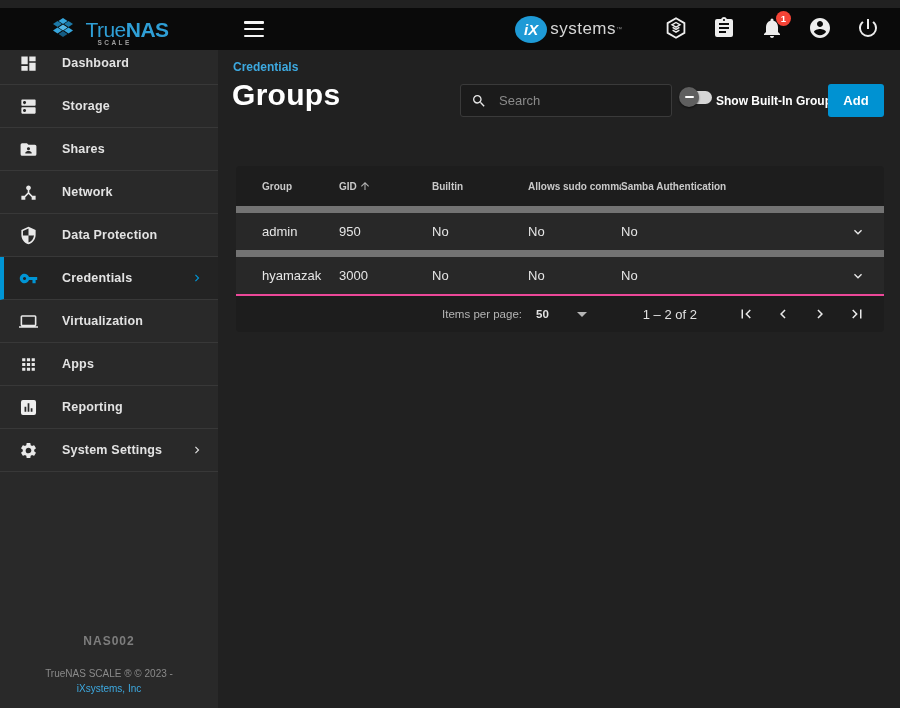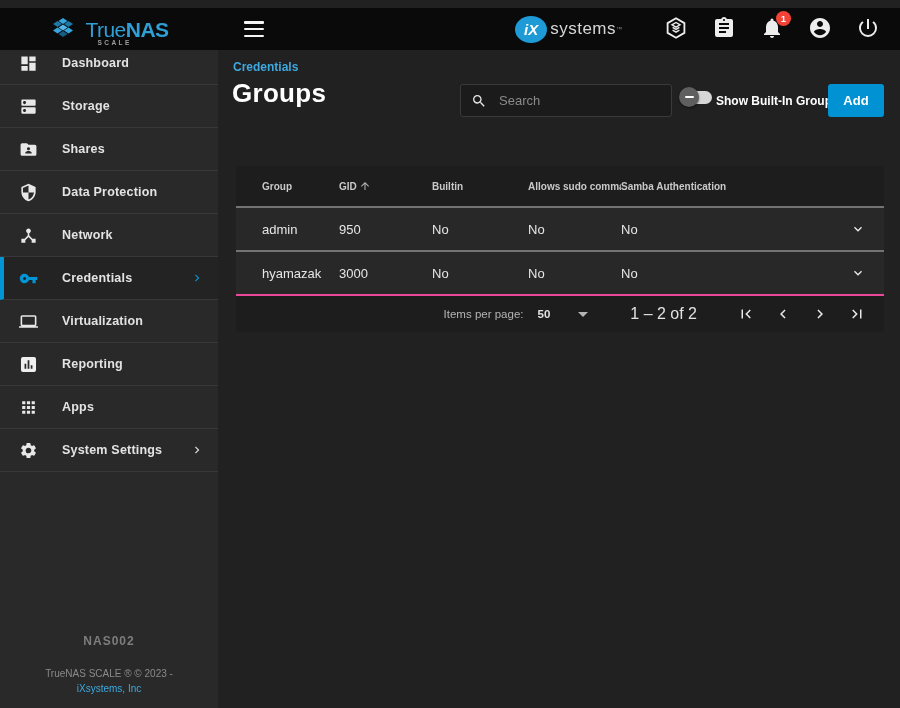--- a/index.html
+++ b/index.html
@@ -38,21 +38,21 @@
   .nav-chevron { position:absolute; right:14px; width:14px; height:14px; }
   .nav-chevron svg { width:14px; height:14px; }
   .sb-footer { position:absolute; left:0; bottom:0; width:218px; text-align:center; }
   .sb-host { color:#7d7d7d; font-size:12px; font-weight:600; letter-spacing:1px; margin-bottom:20px; }
   .sb-copy { color:#8a8a8a; font-size:10px; margin-bottom:4px; }
   .sb-company { color:#3da9e0; font-size:10px; margin-bottom:14px; cursor:pointer; }
 
   
   .main { position:absolute; left:218px; top:42px; width:682px; height:666px; background:#212121; }
   .breadcrumb { position:absolute; left:15px; top:18px; color:#3da9e0; font-size:12px; font-weight:600; cursor:pointer; }
-  .page-title { position:absolute; left:14px; top:36px; color:#fff; font-size:26px; font-weight:700; letter-spacing:0.3px; }
+  .page-title { position:absolute; left:14px; top:36px; color:#fff; font-size:30px; font-weight:700; letter-spacing:0.3px; }
 
   .searchbox { position:absolute; left:242px; top:42px; width:212px; height:33px; background:#1b1b1b; border:1px solid #3a3a3a;
                border-radius:3px; display:flex; align-items:center; padding:0 10px; }
   .searchbox svg { width:16px; height:16px; fill:#e8e8e8; flex:none; }
   .searchbox input { background:transparent; border:none; outline:none; color:#e0e0e0; font-size:13px; margin-left:12px; width:160px;
                      font-family:"Liberation Sans", sans-serif; }
   .searchbox input::placeholder { color:#8a8a8a; }
 
   .toggle-wrap { position:absolute; left:464px; top:49px; display:flex; align-items:center; cursor:pointer; }
   .toggle-track { width:30px; height:13px; background:#d6d6d6; border-radius:7px; position:relative; }
@@ -62,35 +62,35 @@
   .toggle-label { position:absolute; left:498px; top:52px; color:#fff; font-size:12px; font-weight:700; white-space:nowrap; }
 
   .add-btn { position:absolute; left:610px; top:42px; width:56px; height:33px; background:#0092d2; border:none; border-radius:3px;
              color:#fff; font-size:13px; font-weight:700; cursor:pointer; font-family:"Liberation Sans", sans-serif; }
 
   
   .table-card { position:absolute; left:18px; top:124px; width:648px; border-radius:4px; overflow:hidden; }
   .t-grid { display:grid; grid-template-columns:103px 93px 96px 93px 1fr 44px; align-items:center; }
   .t-head { background:#1d1d1d; height:40px; }
   .t-head .cell { color:#c9c9c9; font-size:10px; font-weight:700; white-space:nowrap; overflow:hidden; }
-  .t-row { background:#282828; height:44px; border-top:2px solid #737373; }
+  .t-row { background:#282828; height:44px; border-top:7px solid #737373; }
   .t-row .cell { color:#e6e6e6; font-size:13px; font-weight:500; white-space:nowrap; overflow:hidden; }
   .cell.first { padding-left:26px; }
   .sort-wrap { display:flex; align-items:center; gap:2px; }
   .sort-wrap svg { width:12px; height:12px; fill:#b5b5b5; }
   .row-expander { display:flex; justify-content:flex-end; padding-right:18px; cursor:pointer; }
   .row-expander svg { width:16px; height:16px; }
 
   .t-pager { background:#1d1d1d; height:38px; border-top:2px solid #ec4899; display:flex; align-items:center; justify-content:flex-end;
              padding-right:18px; }
   .pager-label { color:#b5b5b5; font-size:11.5px; }
   .pager-size { color:#e3e3e3; font-size:11.5px; font-weight:600; margin-left:14px; }
   .pager-caret { margin-left:28px; width:0; height:0; border-left:5px solid transparent; border-right:5px solid transparent;
                  border-top:5px solid #b5b5b5; cursor:pointer; }
-  .pager-range { color:#e3e3e3; font-size:16px; margin-left:42px; }
+  .pager-range { color:#e3e3e3; font-size:13px; margin-left:56px; }
   .pager-nav { display:flex; align-items:center; margin-left:40px; gap:19px; }
   .pager-nav .pbtn { width:18px; height:18px; cursor:pointer; }
   .pager-nav svg { width:18px; height:18px; fill:#e8e8e8; }
 </style>
 </head>
 <body>
 
 <div class="topbar">
   <div class="brand">
     <svg width="28" height="26" viewBox="0 0 28 26">
@@ -183,33 +183,33 @@
       <svg viewBox="0 0 24 24">
           <path d="M20 6h-8l-2-2H4a2 2 0 0 0-2 2v12a2 2 0 0 0 2 2h16a2 2 0 0 0 2-2V8a2 2 0 0 0-2-2zm-8 3c1.1 0 2 .9 2 2s-.9 2-2 2-2-.9-2-2 .9-2 2-2zm4 8H8v-1c0-1.33 2.67-2 4-2s4 .67 4 2v1z"></path>
         </svg>
       </span>
     <span class="nlabel">Shares</span>
   </div>
 
   <div class="nav-item">
     <span class="nicon">
       <svg viewBox="0 0 24 24">
+          <path d="M17 16l-4-4V8.82C14.16 8.4 15 7.3 15 6c0-1.66-1.34-3-3-3S9 4.34 9 6c0 1.3.84 2.4 2 2.82V12l-4 4H3v5h5v-3.05l4-4.2 4 4.2V21h5v-5h-4z"></path>
+        </svg>
+      </span>
+    <span class="nlabel">Network</span>
+  </div>
+
+  <div class="nav-item">
+    <span class="nicon">
+      <svg viewBox="0 0 24 24">
           <path d="M12 1L3 5v6c0 5.55 3.84 10.74 9 12 5.16-1.26 9-6.45 9-12V5l-9-4zm0 10.99h7c-.53 4.12-3.28 7.79-7 8.94V12H5V6.3l7-3.11v8.8z"></path>
         </svg>
       </span>
     <span class="nlabel">Data Protection</span>
-  </div>
-
-  <div class="nav-item">
-    <span class="nicon">
-      <svg viewBox="0 0 24 24">
-          <path d="M17 16l-4-4V8.82C14.16 8.4 15 7.3 15 6c0-1.66-1.34-3-3-3S9 4.34 9 6c0 1.3.84 2.4 2 2.82V12l-4 4H3v5h5v-3.05l4-4.2 4 4.2V21h5v-5h-4z"></path>
-        </svg>
-      </span>
-    <span class="nlabel">Network</span>
   </div>
 
   <div class="nav-item active">
     <span class="nicon">
       <svg viewBox="0 0 24 24">
           <path d="M12.65 10C11.83 7.67 9.61 6 7 6c-3.31 0-6 2.69-6 6s2.69 6 6 6c2.61 0 4.83-1.67 5.65-4H17v4h4v-4h2v-4H12.65zM7 14c-1.1 0-2-.9-2-2s.9-2 2-2 2 .9 2 2-.9 2-2 2z"></path>
         </svg>
       </span>
     <span class="nlabel">Credentials</span>
     <span class="nav-chevron">
@@ -223,34 +223,34 @@
       <svg viewBox="0 0 24 24">
           <path d="M20 18c1.1 0 2-.9 2-2V6a2 2 0 0 0-2-2H4a2 2 0 0 0-2 2v10c0 1.1.9 2 2 2H0v2h24v-2h-4zM4 6h16v10H4V6z"></path>
         </svg>
       </span>
     <span class="nlabel">Virtualization</span>
   </div>
 
   <div class="nav-item">
     <span class="nicon">
       <svg viewBox="0 0 24 24">
+          <path d="M4 8h4V4H4v4zm6 12h4v-4h-4v4zm-6 0h4v-4H4v4zm0-6h4v-4H4v4zm6 0h4v-4h-4v4zm6-10v4h4V4h-4zm-6 4h4V4h-4v4zm6 6h4v-4h-4v4zm0 6h4v-4h-4v4z"></path>
+        </svg>
+      </span>
+    <span class="nlabel">Apps</span>
+  </div>
+
+  <div class="nav-item">
+    <span class="nicon">
+      <svg viewBox="0 0 24 24">
           <rect x="2.5" y="2.5" width="19" height="19" rx="2.5" fill="#efefef"></rect>
           <path d="M7 11h2.2v6.5H7zM10.9 6.5h2.2v11h-2.2zM14.8 13h2.2v4.5h-2.2z" fill="#292929"></path>
         </svg>
       </span>
     <span class="nlabel">Reporting</span>
-  </div>
-
-  <div class="nav-item">
-    <span class="nicon">
-      <svg viewBox="0 0 24 24">
-          <path d="M4 8h4V4H4v4zm6 12h4v-4h-4v4zm-6 0h4v-4H4v4zm0-6h4v-4H4v4zm6 0h4v-4h-4v4zm6-10v4h4V4h-4zm-6 4h4V4h-4v4zm6 6h4v-4h-4v4zm0 6h4v-4h-4v4z"></path>
-        </svg>
-      </span>
-    <span class="nlabel">Apps</span>
   </div>
 
   <div class="nav-item">
     <span class="nicon">
       <svg viewBox="0 0 24 24">
           <path d="M19.14 12.94c.04-.3.06-.61.06-.94 0-.32-.02-.64-.07-.94l2.03-1.58a.49.49 0 0 0 .12-.61l-1.92-3.32a.488.488 0 0 0-.59-.22l-2.39.96c-.5-.38-1.03-.7-1.62-.94l-.36-2.54a.484.484 0 0 0-.48-.41h-3.84c-.24 0-.43.17-.47.41l-.36 2.54c-.59.24-1.13.57-1.62.94l-2.39-.96c-.22-.08-.47 0-.59.22L2.74 8.87c-.12.21-.08.47.12.61l2.03 1.58c-.05.3-.09.63-.09.94s.02.64.07.94l-2.03 1.58a.49.49 0 0 0-.12.61l1.92 3.32c.12.22.37.29.59.22l2.39-.96c.5.38 1.03.7 1.62.94l.36 2.54c.05.24.24.41.48.41h3.84c.24 0 .44-.17.47-.41l.36-2.54c.59-.24 1.13-.56 1.62-.94l2.39.96c.22.08.47 0 .59-.22l1.92-3.32c.12-.22.07-.47-.12-.61l-2.01-1.58zM12 15.6A3.61 3.61 0 0 1 8.4 12c0-1.98 1.62-3.6 3.6-3.6s3.6 1.62 3.6 3.6-1.62 3.6-3.6 3.6z"></path>
         </svg>
       </span>
     <span class="nlabel">System Settings</span>
     <span class="nav-chevron">

